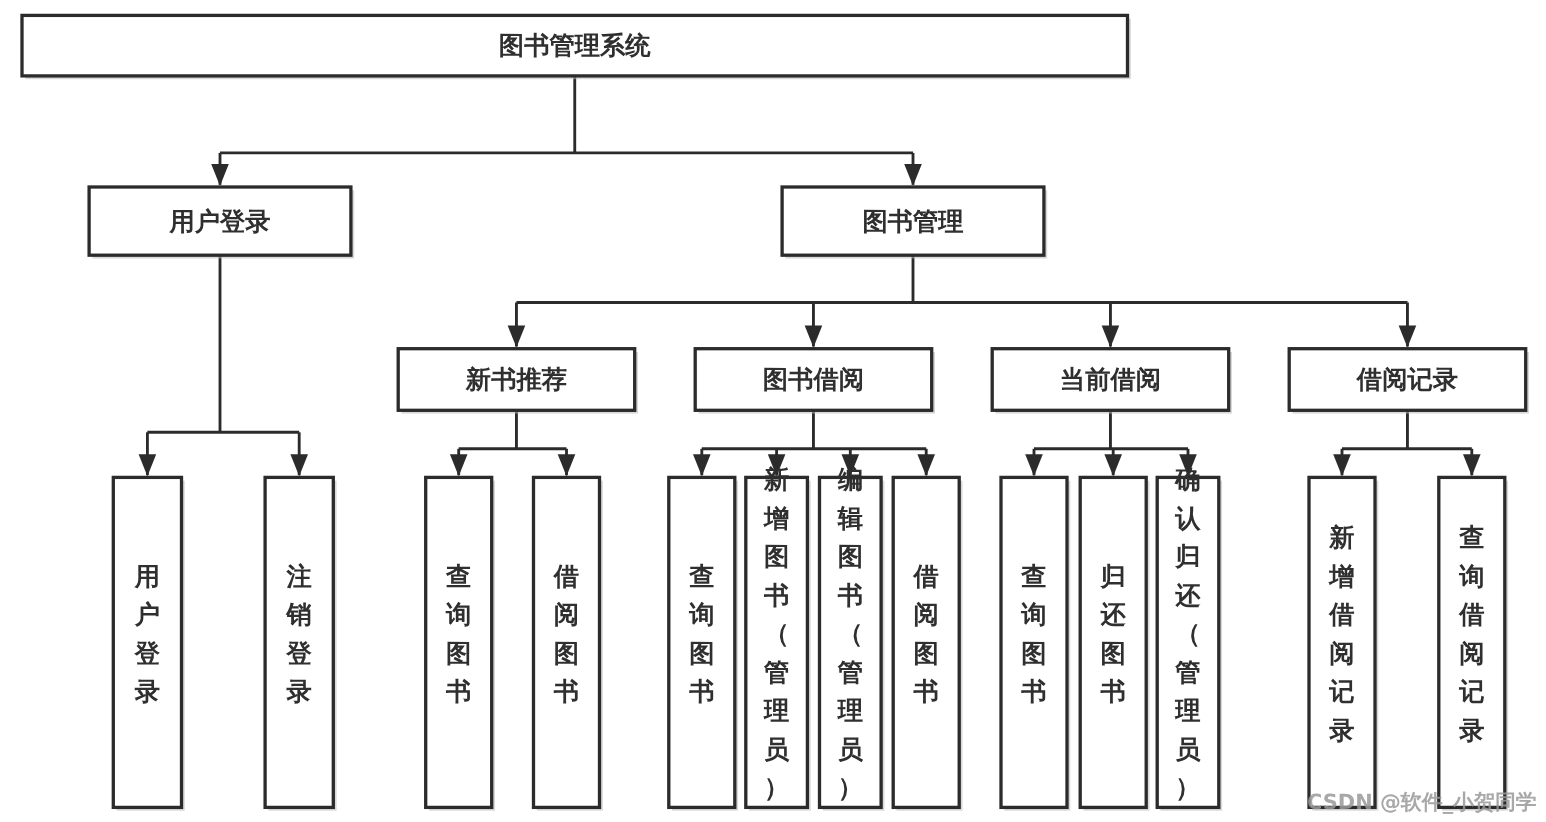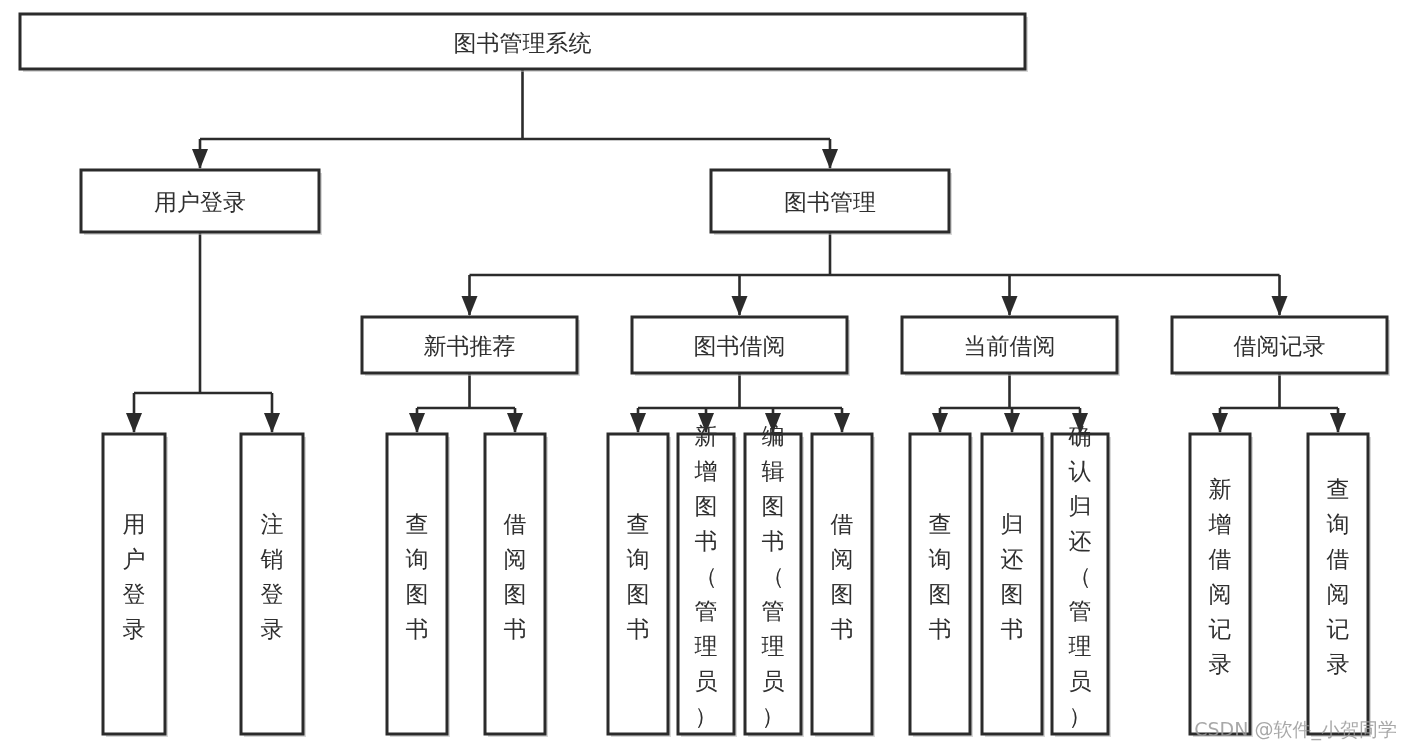--- a/index.html
+++ b/index.html
@@ -13,20 +13,21 @@
     font-family: "DejaVu Sans", "Liberation Sans", sans-serif;
     overflow: hidden;
     position: relative;
   }
   #diagram-root {
     position: absolute;
     left: 0;
     top: 0;
     width: 1405px;
     height: 747px;
+    font-weight: bold;
   }
   svg.diagram {
     display: block;
     width: 1405px;
     height: 747px;
   }
   .node-box {
     fill: #ffffff;
     stroke: #2b2b2b;
     stroke-width: 3;

